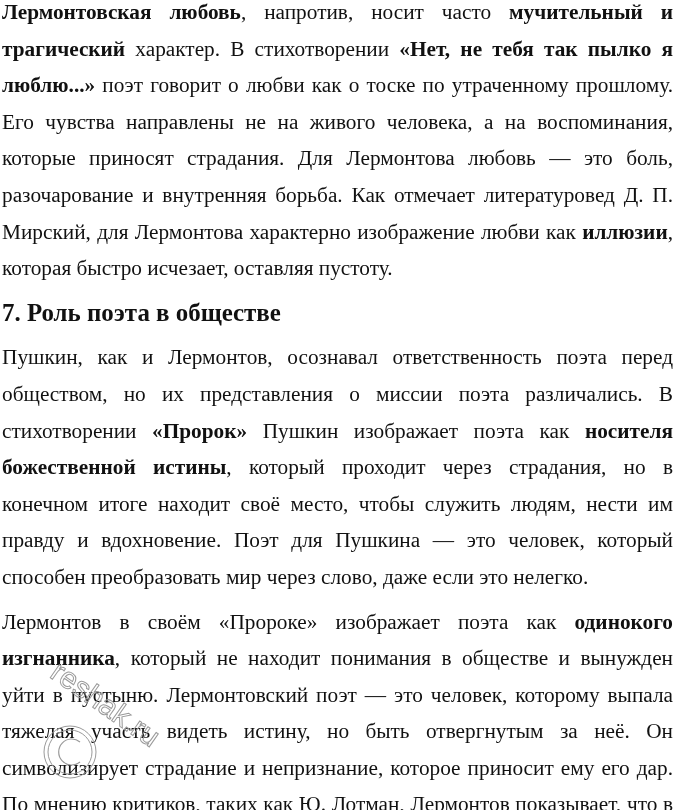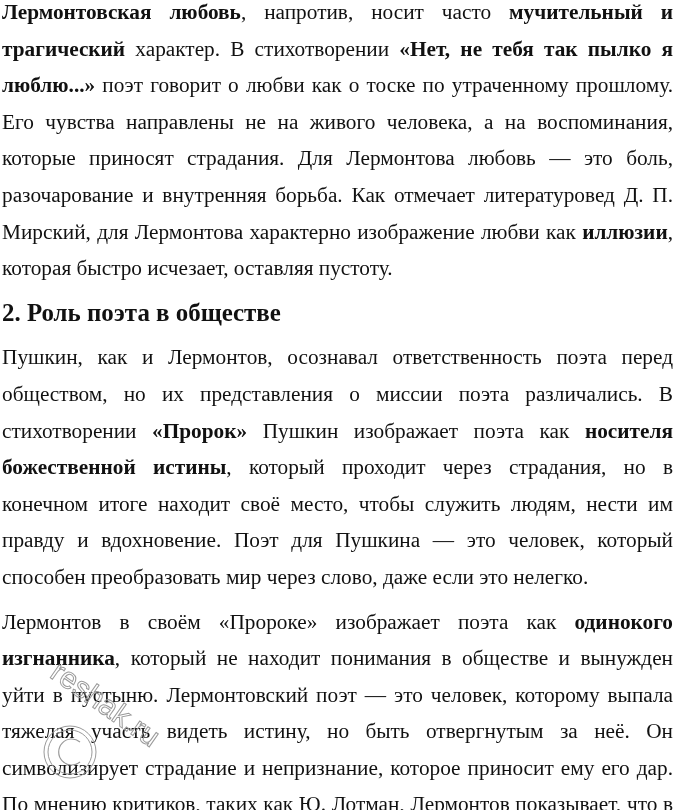--- a/index.html
+++ b/index.html
@@ -43,21 +43,21 @@
       pointer-events: none;
     }
   </style>
 </head>
 <body>
 
 <div class="page">
 
   <p class="para"><b>Лермонтовская любовь</b><span>, напротив, носит часто </span><b>мучительный и трагический</b><span> характер. В стихотворении </span><b>«Нет, не тебя так пылко я люблю...»</b><span> поэт говорит о любви как о тоске по утраченному прошлому. Его чувства направлены не на живого человека, а на воспоминания, которые приносят страдания. Для Лермонтова любовь — это боль, разочарование и внутренняя борьба. Как отмечает литературовед Д. П. Мирский, для Лермонтова характерно изображение любви как </span><b>иллюзии</b><span>, которая быстро исчезает, оставляя пустоту.</span></p>
 
-  <h3 class="heading">2. Роль поэта в обществе</h3>
+  <h3 class="heading">7. Роль поэта в обществе</h3>
 
   <p class="para"><span>Пушкин, как и Лермонтов, осознавал ответственность поэта перед обществом, но их представления о миссии поэта различались. В стихотворении </span><b>«Пророк»</b><span> Пушкин изображает поэта как </span><b>носителя божественной истины</b><span>, который проходит через страдания, но в конечном итоге находит своё место, чтобы служить людям, нести им правду и вдохновение. Поэт для Пушкина — это человек, который способен преобразовать мир через слово, даже если это нелегко.</span></p>
 
   <p class="para"><span>Лермонтов в своём «Пророке» изображает поэта как </span><b>одинокого изгнанника</b><span>, который не находит понимания в обществе и вынужден уйти в пустыню. Лермонтовский поэт — это человек, которому выпала тяжелая участь видеть истину, но быть отвергнутым за неё. Он символизирует страдание и непризнание, которое приносит ему его дар. По мнению критиков, таких как Ю. Лотман, Лермонтов показывает, что в его время </span></p>
 
 </div>
 
 <svg class="watermark" viewBox="0 0 220 180" xmlns="http://www.w3.org/2000/svg">
   <g transform="translate(30,20) rotate(35)">
     <text x="0" y="20" font-family="Liberation Sans, DejaVu Sans, sans-serif" font-size="30" fill="none" stroke="#9a9a9a" stroke-width="1">reshak.ru</text>

